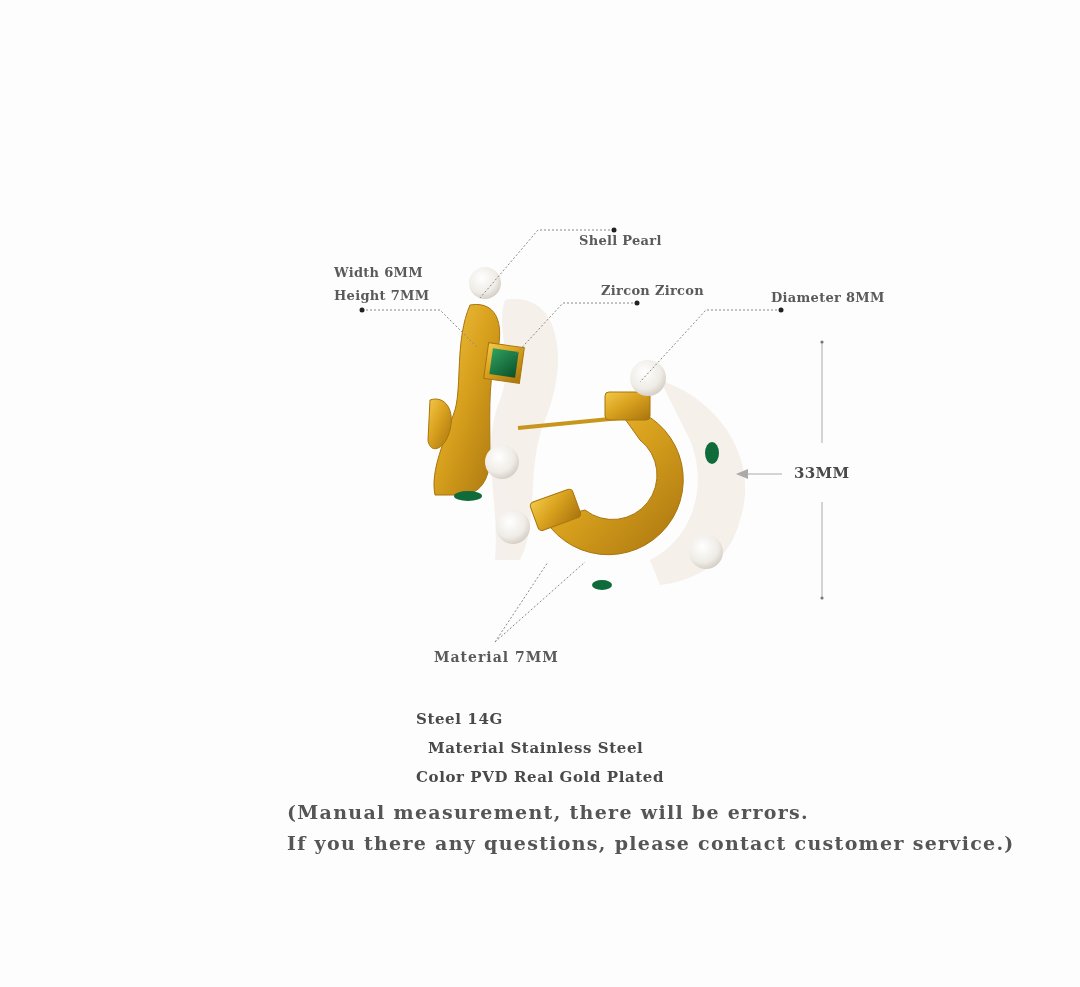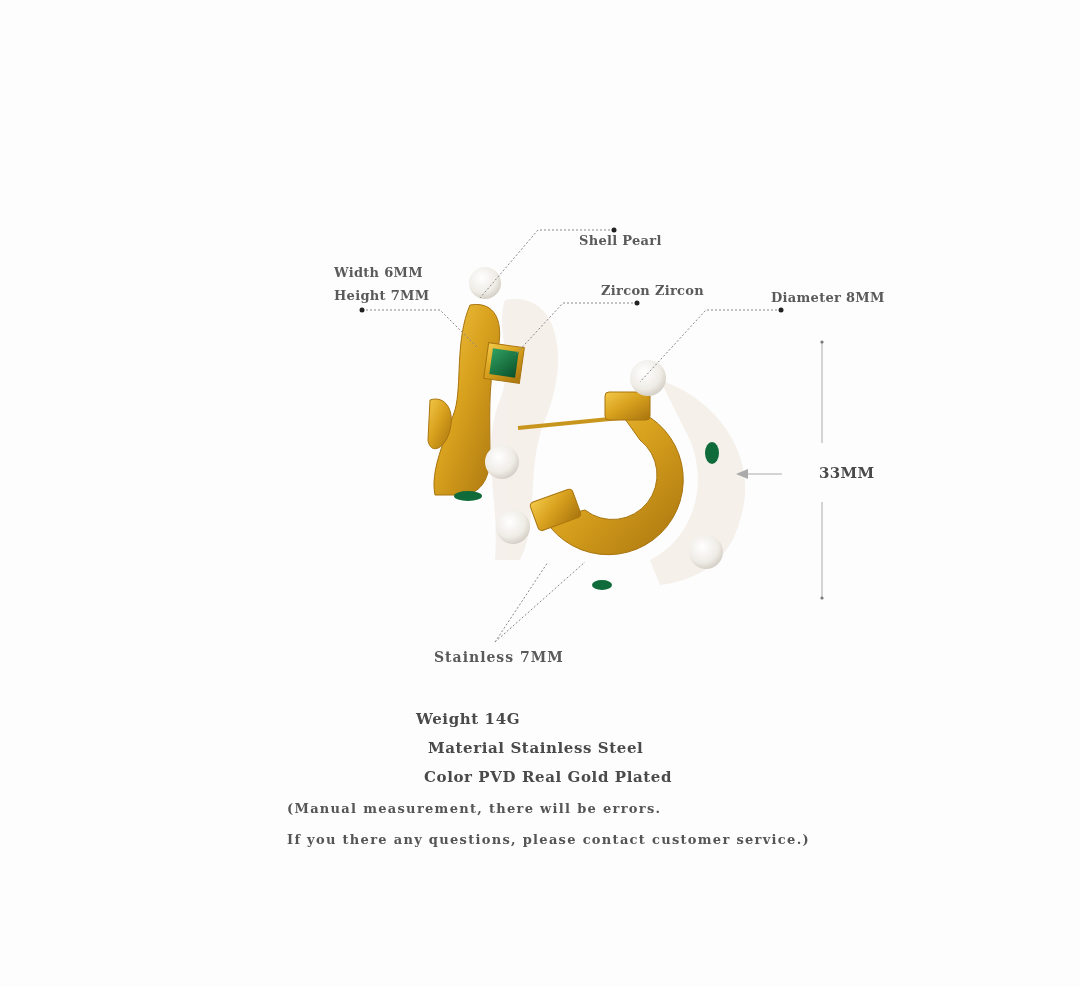--- a/index.html
+++ b/index.html
@@ -1,20 +1,20 @@
 <!DOCTYPE html>
 <html><head>
 <meta charset="utf-8">
 <style>
   html, body { margin:0; padding:0; }
   body { width:1080px; height:987px; background:#fdfdfd; position:relative; overflow:hidden;
          font-family:"DejaVu Serif","Liberation Serif",serif; color:#555; }
   .lbl { position:absolute; font-size:13px; font-weight:bold; color:#5a5a5a; letter-spacing:0.3px; white-space:nowrap; }
   .spec { position:absolute; left:416px; font-size:15px; font-weight:bold; color:#4a4a4a; letter-spacing:0.6px; white-space:nowrap; }
-  .note { position:absolute; left:287px; font-size:13px; font-weight:bold; color:#555; letter-spacing:1.3px; white-space:nowrap; }
+  .note { position:absolute; left:287px; font-size:19px; font-weight:bold; color:#555; letter-spacing:1.3px; white-space:nowrap; }
   svg.art { position:absolute; left:0; top:0; }
 </style>
 </head>
 <body>
 
 <svg class="art" width="1080" height="987" viewBox="0 0 1080 987">
   <defs>
     <radialGradient id="pearlG" cx="40%" cy="35%" r="65%">
       <stop offset="0%" stop-color="#ffffff"></stop>
       <stop offset="70%" stop-color="#efece6"></stop>
@@ -81,21 +81,21 @@
   <circle cx="822" cy="342" r="1.6" fill="#777"></circle>
   <circle cx="822" cy="598" r="1.6" fill="#777"></circle>
   <polygon points="736,474 748,469 748,479" fill="#aaa"></polygon>
 </svg>
 
 <div class="lbl" style="left:579px;top:209px;margin-top:24px;">Shell Pearl</div>
 <div class="lbl" style="left:334px;top:265px;text-align:right;">Width 6MM</div>
 <div class="lbl" style="left:334px;top:288px;">Height 7MM</div>
 <div class="lbl" style="left:601px;top:283px;">Zircon Zircon</div>
 <div class="lbl" style="left:747px;top:290px;margin-left:24px;">Diameter 8MM</div>
-<div class="lbl" style="left:794px;top:464px;font-size:15px;color:#4a4a4a;margin-left:25px;">33MM</div>
-<div class="lbl" style="left:434px;top:649px;font-size:14px;letter-spacing:1px;">Stainless 7MM</div>
+<div class="lbl" style="left:794px;top:464px;font-size:15px;color:#4a4a4a;">33MM</div>
+<div class="lbl" style="left:434px;top:649px;font-size:14px;letter-spacing:1px;">Material 7MM</div>
 
-<div class="spec" style="top:710px;">Weight 14G</div>
+<div class="spec" style="top:710px;">Steel 14G</div>
 <div class="spec" style="top:739px;margin-left:12px;">Material Stainless Steel</div>
-<div class="spec" style="top:768px;margin-left:8px;">Color PVD Real Gold Plated</div>
+<div class="spec" style="top:768px;">Color PVD Real Gold Plated</div>
 
 <div class="note" style="top:801px;">(Manual measurement, there will be errors.</div>
 <div class="note" style="top:832px;">If you there any questions, please contact customer service.)</div>
 
 </body></html>

